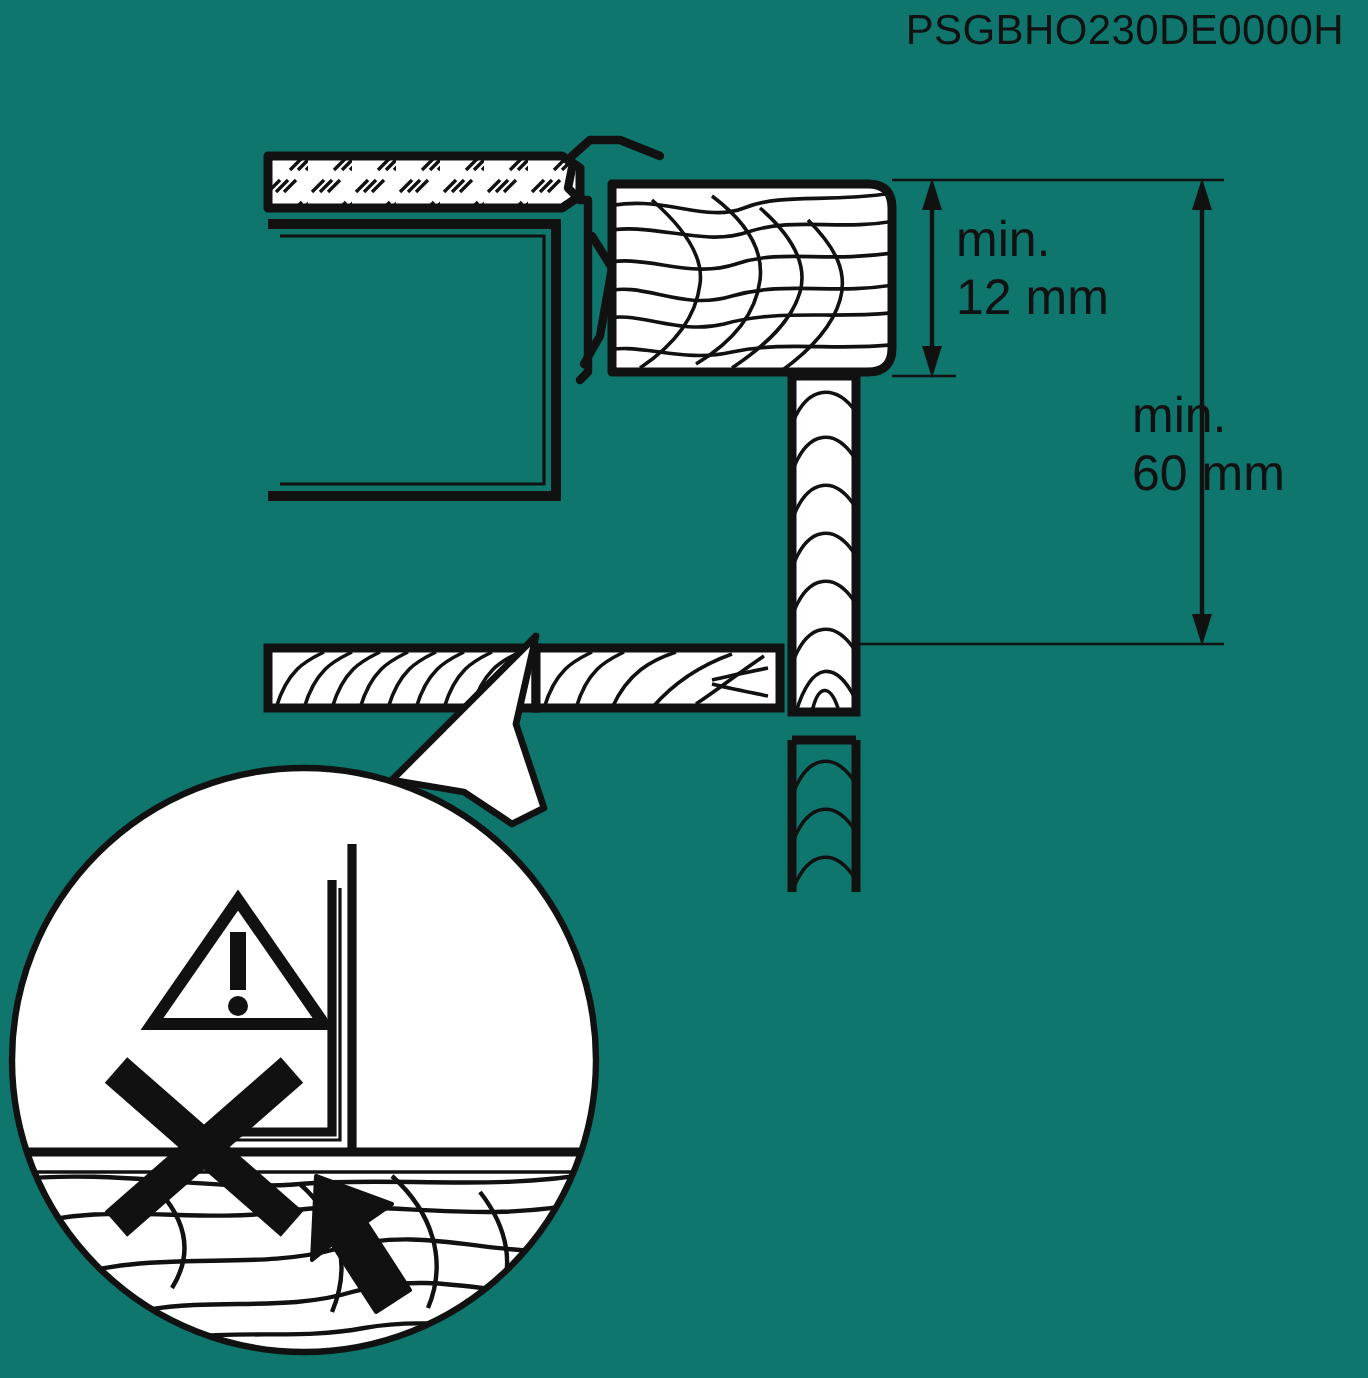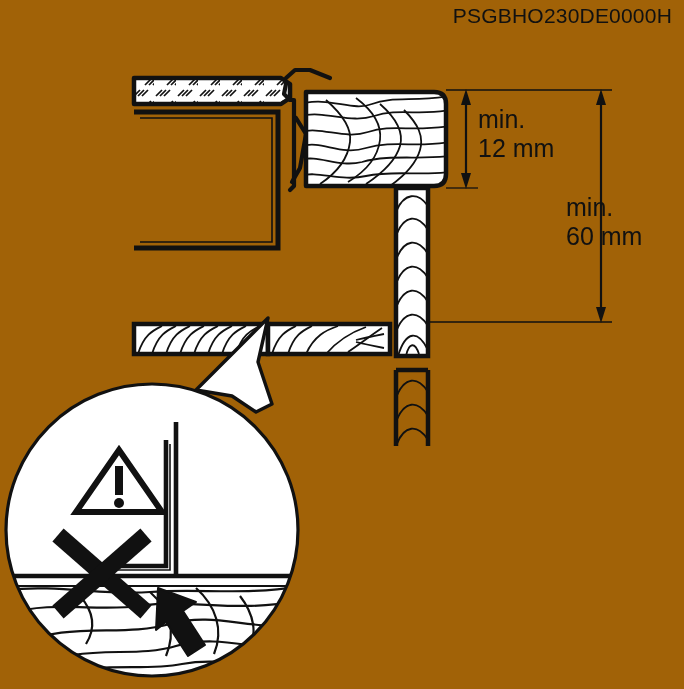--- a/index.html
+++ b/index.html
@@ -8,21 +8,21 @@
     padding: 0;
     background: #ffffff;
   }
   body {
     font-family: "Liberation Sans", sans-serif;
   }
   #page {
     position: relative;
     width: 684px;
     height: 689px;
-    background: #a16207;
+    background: #0f766e;
     overflow: hidden;
   }
   #diagram-title {
     position: absolute;
     left: 0;
     top: 4px;
     width: 672px;
     text-align: right;
     font-family: "Liberation Sans", sans-serif;
     font-size: 21px;

